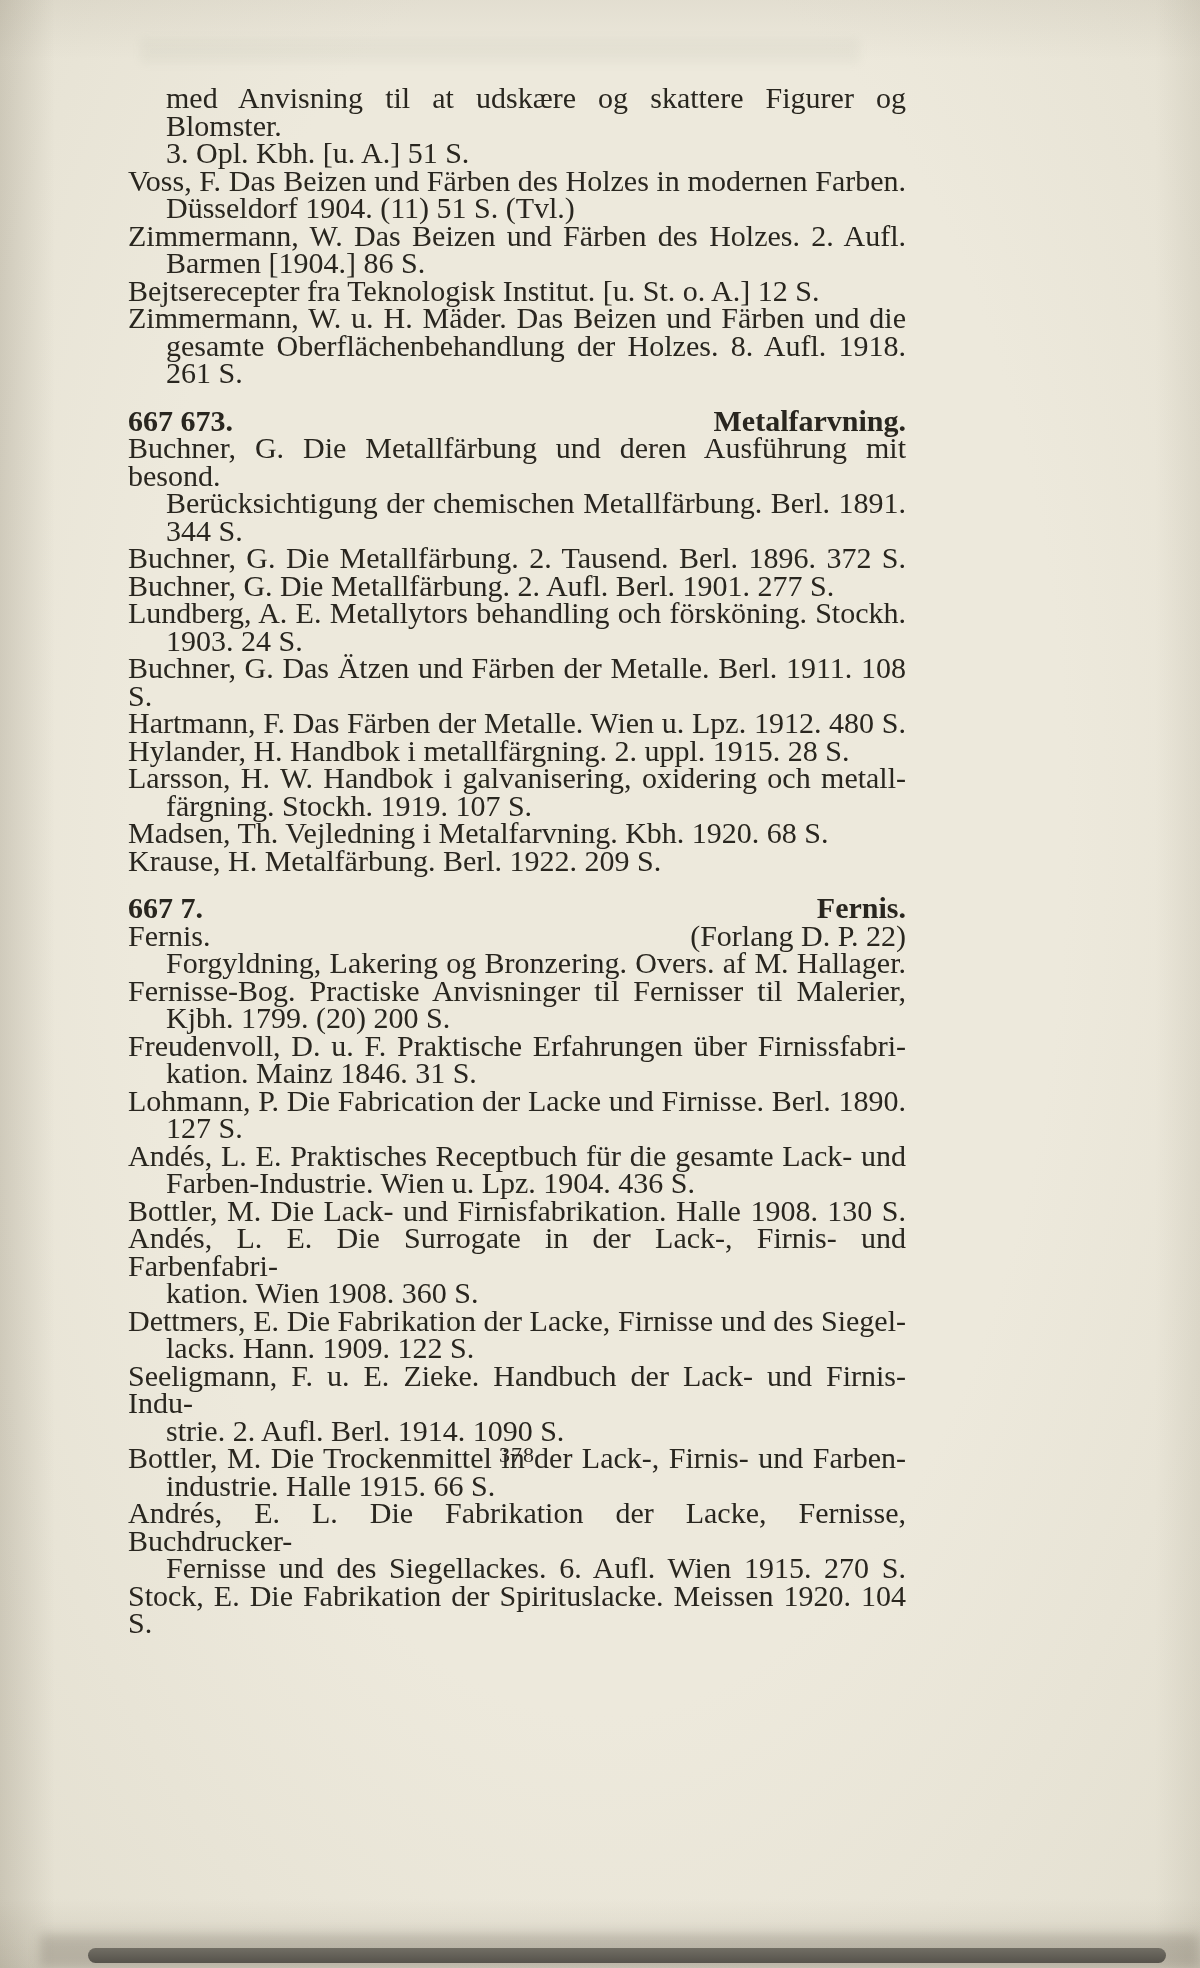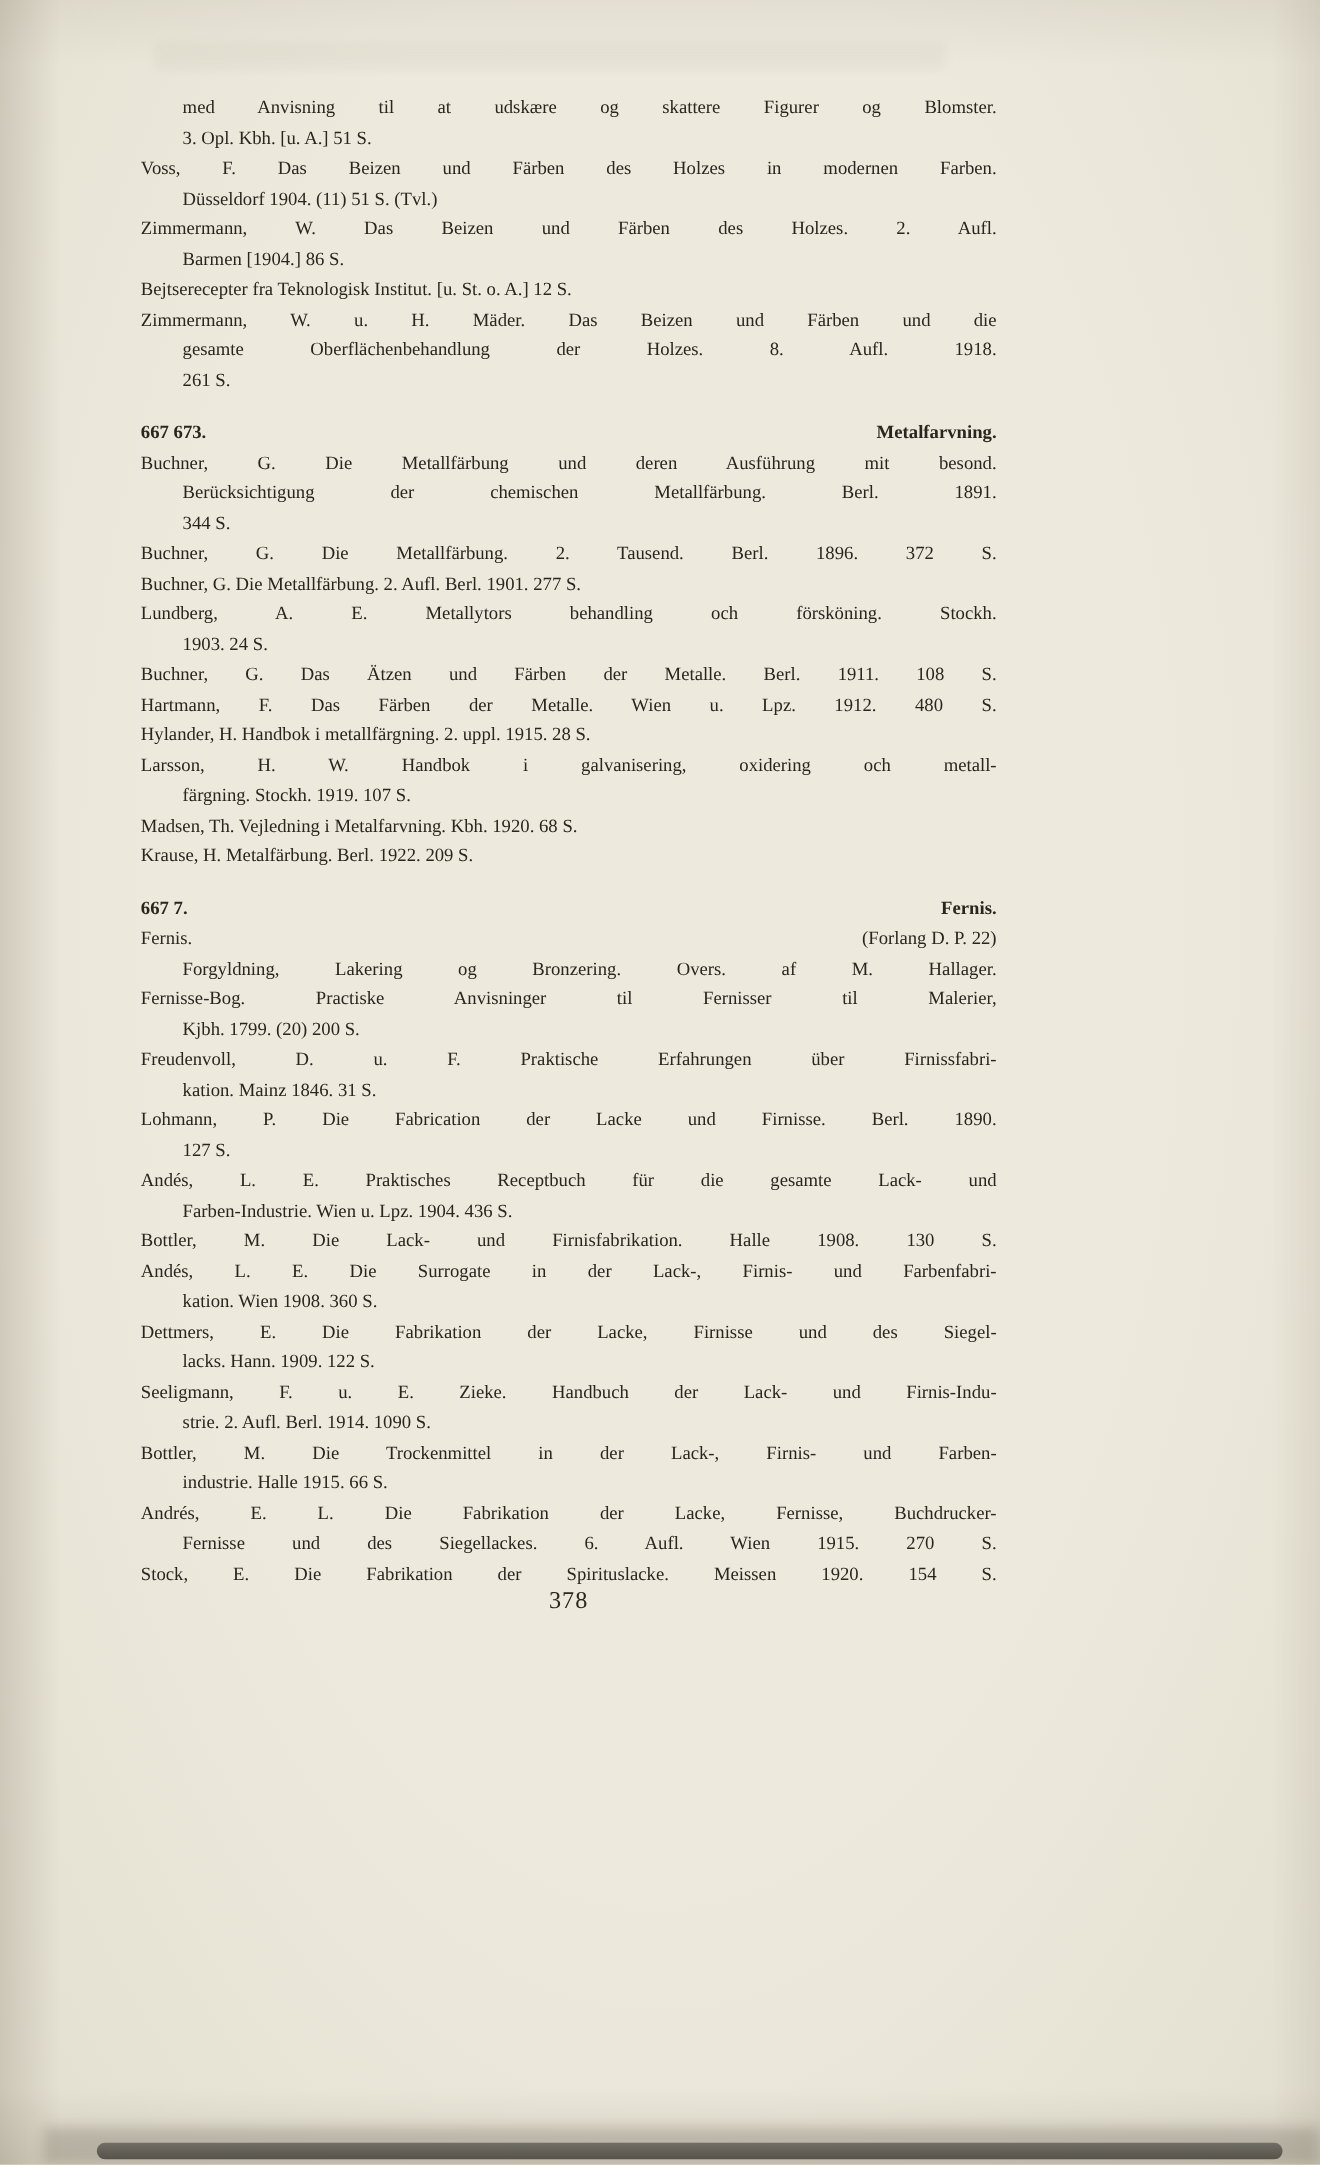--- a/index.html
+++ b/index.html
@@ -19,21 +19,21 @@
       linear-gradient(0deg, rgba(105,95,75,0.16) 0px, rgba(105,95,75,0) 70px),
       linear-gradient(180deg, rgba(105,95,75,0.08) 0px, rgba(105,95,75,0) 60px),
       radial-gradient(ellipse at 50% 42%, #edE9dc 55%, #e3dfd0 100%);
   }
   .bleed {
     position:absolute; left:140px; top:38px; width:720px; height:26px;
     background:#9aa08e; opacity:0.08; filter:blur(4px); border-radius:4px;
   }
   .textblock {
     position:absolute; left:128px; top:84px; width:778px;
-    font-size:17px; line-height:27.5px;
+    font-size:30px; line-height:27.5px;
   }
   .line { min-height:27.5px; }
   .line.ind { padding-left:38px; }
   .line.just { text-align:justify; text-align-last:justify; }
   .b { font-weight:normal; }
   .sect {
     display:flex; justify-content:space-between;
     font-weight:bold; margin-top:20px;
   }
   .split { display:flex; justify-content:space-between; }
@@ -107,19 +107,19 @@
     <div class="line just"><span class="b">Andés, L. E.</span> <span>Die Surrogate in der Lack-, Firnis- und Farbenfabri-</span></div>
     <div class="line ind"><span>kation. Wien 1908. 360 S.</span></div>
     <div class="line just"><span class="b">Dettmers, E.</span> <span>Die Fabrikation der Lacke, Firnisse und des Siegel-</span></div>
     <div class="line ind"><span>lacks. Hann. 1909. 122 S.</span></div>
     <div class="line just"><span class="b">Seeligmann, F. u. E. Zieke.</span> <span>Handbuch der Lack- und Firnis-Indu-</span></div>
     <div class="line ind"><span>strie. 2. Aufl. Berl. 1914. 1090 S.</span></div>
     <div class="line just"><span class="b">Bottler, M.</span> <span>Die Trockenmittel in der Lack-, Firnis- und Farben-</span></div>
     <div class="line ind"><span>industrie. Halle 1915. 66 S.</span></div>
     <div class="line just"><span class="b">Andrés, E. L.</span> <span>Die Fabrikation der Lacke, Fernisse, Buchdrucker-</span></div>
     <div class="line ind just"><span>Fernisse und des Siegellackes. 6. Aufl. Wien 1915. 270 S.</span></div>
-    <div class="line just"><span class="b">Stock, E.</span> <span>Die Fabrikation der Spirituslacke. Meissen 1920. 154 S.</span></div>
+    <div class="line just"><span class="b">Stock, E.</span> <span>Die Fabrikation der Spirituslacke. Meissen 1920. 104 S.</span></div>
   </div>
 
 <div class="pagenum">378</div>
 
 <div class="bottom-haze"></div>
 <div class="bottom-strip"></div>
 
 </body></html>

